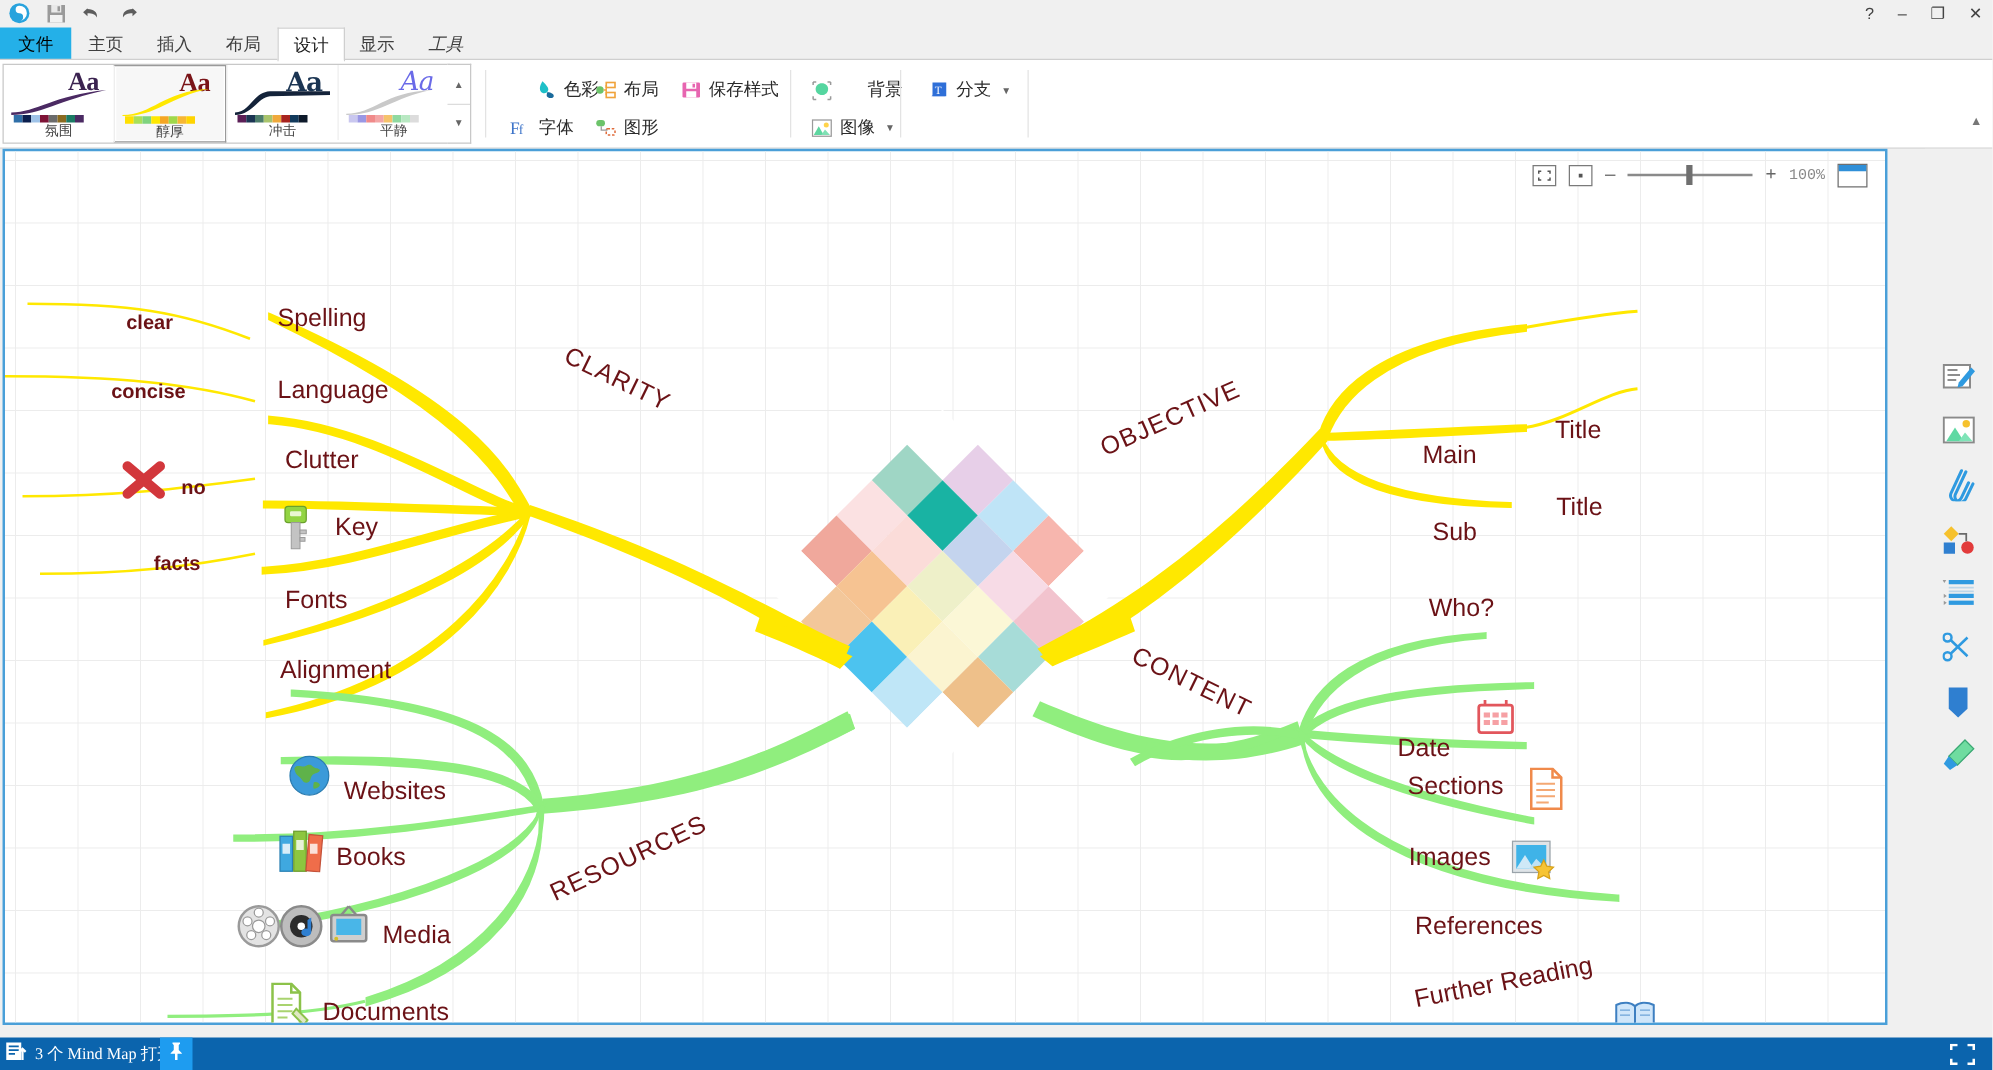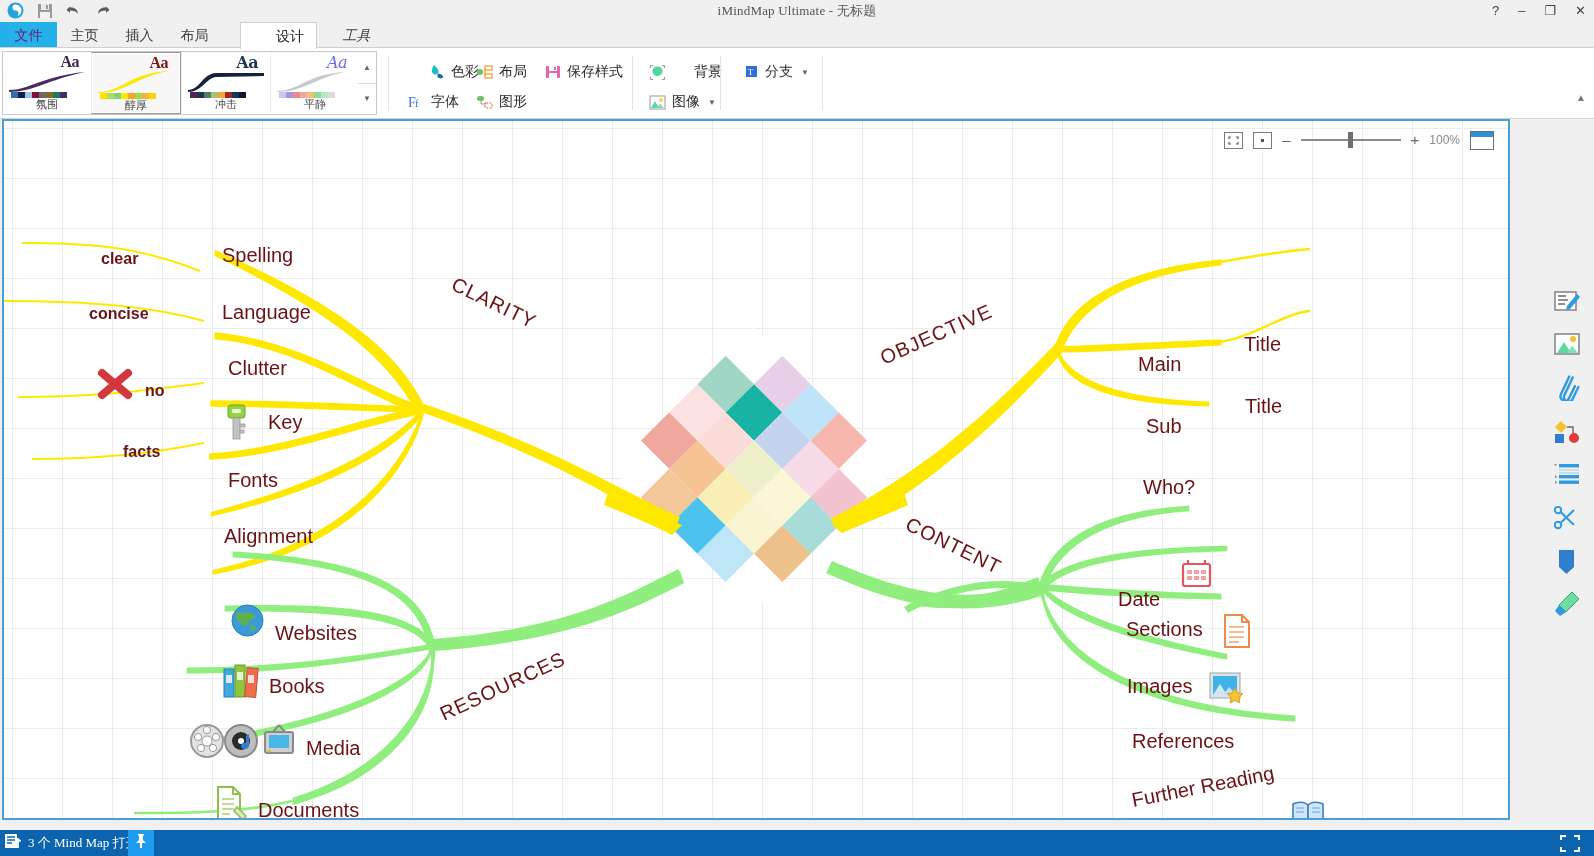--- a/index.html
+++ b/index.html
@@ -18,37 +18,37 @@
   .win-title{position:absolute;left:0;top:2px;width:1594px;text-align:center;
     font-family:"Liberation Serif", serif;font-size:13px;color:#555;letter-spacing:.2px;}
   .wbtns{position:absolute;right:8px;top:0px;display:flex;align-items:center;gap:19px;height:22px;}
   .wbtns div{font-size:13px;color:#444;cursor:pointer;line-height:22px;}
 
   
   .tabstrip{position:absolute;left:0;top:22px;width:1594px;height:26px;background:#f0f0f0;}
   .tabstrip:after{content:"";position:absolute;left:0;bottom:0;width:1594px;height:1px;background:#cfcfcf;}
   .tab{position:absolute;top:0;height:26px;line-height:26px;font-size:14px;color:#3f3f3f;
       text-align:center;cursor:pointer;font-family:"Liberation Sans",sans-serif;}
-  .tab.file{background:#24b0e8;color:#701a75;left:0;width:57px;}
+  .tab.file{background:#24b0e8;color:#000000;left:0;width:57px;}
   .tab.active{background:#fff;border-left:1px solid #cfcfcf;border-right:1px solid #cfcfcf;border-top:1px solid #cfcfcf;
       height:26px;z-index:3;color:#1d1d1d;}
   .tab.active:after{content:"";position:absolute;left:0;bottom:-1px;width:100%;height:2px;background:#fff;}
 
   
   .ribbon{position:absolute;left:0;top:48px;width:1594px;height:70px;background:#fff;
       border-bottom:1px solid #d2d2d2;}
   .grp-sep{position:absolute;top:8px;width:1px;height:54px;background:#e3e3e3;}
 
   
   .gallery{position:absolute;left:2px;top:3px;width:356px;height:62px;border:1px solid #c8c8c8;background:#fff;
       display:flex;align-items:stretch;}
   .styleitem{position:relative;width:88px;height:60px;cursor:pointer;}
   .styleitem.sel{border:1px solid #9a9a9a;background:#f7f7f7;box-shadow:inset 0 0 0 1px #fff;}
   .styleitem + .styleitem{border-left:1px solid #eee;}
-  .st-aa{position:absolute;right:12px;top:1px;font-size:16px;font-weight:700;letter-spacing:-.5px;}
+  .st-aa{position:absolute;right:12px;top:1px;font-size:21px;font-weight:700;letter-spacing:-.5px;}
   .st-curve{position:absolute;left:4px;top:18px;width:80px;height:22px;overflow:hidden;}
   .st-pal{position:absolute;left:8px;bottom:14px;display:flex;height:6px;}
   .st-pal i{display:block;width:7px;height:6px;}
   .st-name{position:absolute;left:0;bottom:0px;width:100%;text-align:center;font-size:11px;color:#444;
       font-family:"Liberation Sans",sans-serif;}
   .gal-scroll{position:absolute;left:358px;top:3px;width:18px;height:62px;border:1px solid #c8c8c8;border-left:none;background:#fff;
       display:flex;flex-direction:column;}
   .gal-scroll div{flex:1;display:flex;align-items:center;justify-content:center;cursor:pointer;font-size:8px;color:#666;}
   .gal-scroll div + div{border-top:1px solid #dcdcdc;}
 
@@ -66,21 +66,21 @@
                       linear-gradient(to bottom,#ececec 1px,transparent 1px);
      background-size:50px 50px;background-position:8px 7px;}
   .map{position:absolute;left:0;top:0;width:1504px;height:697px;}
 
   
   .zoombar{position:absolute;right:14px;top:7px;display:flex;align-items:center;gap:10px;height:24px;z-index:9;}
   .zb-ico{width:17px;height:15px;border:1px solid #7a7a7a;display:flex;align-items:center;justify-content:center;cursor:pointer;background:#fff;}
   .zslider{position:relative;width:100px;height:2px;background:#8a8a8a;}
   .zhandle{position:absolute;left:47px;top:-7px;width:5px;height:16px;background:#6f6f6f;cursor:pointer;}
   .zpm{font-size:15px;color:#666;cursor:pointer;line-height:12px;}
-  .zpct{font-size:12px;color:#8a8a8a;font-family:Liberation Sans, sans-serif;}
+  .zpct{font-size:12px;color:#8a8a8a;font-family:Liberation Mono, monospace;}
   .zfit{width:22px;height:17px;border:1px solid #6f6f6f;background:#fff;position:relative;cursor:pointer;}
   .zfit:before{content:"";position:absolute;left:0;top:0;right:0;height:5px;background:#2f8fd8;}
 
   
   .node{position:absolute;color:#6b1216;font-family:"Liberation Sans",sans-serif;white-space:nowrap;cursor:pointer;}
   .n-sub{font-size:20px;}
   .n-leaf{font-size:16px;font-weight:bold;}
   .n-center{font-size:22px;font-weight:700;color:#5f0e12;letter-spacing:2px;line-height:30px;text-align:center;
       font-family:"DejaVu Sans",sans-serif;}
 
@@ -127,40 +127,39 @@
         <svg width="17" height="15" viewBox="0 0 17 15">
             <path d="M5 3.5 1.5 6.8 5 10V7.6c4 0 6.3 1 7.6 3.4.4-4.2-2.2-6.6-7.6-6.8z" fill="#5d5d5d"></path>
           </svg>
       </span>
       <span class="qicon">
         <svg width="17" height="15" viewBox="0 0 17 15">
             <path d="M12 3.5 15.5 6.8 12 10V7.6c-4 0-6.3 1-7.6 3.4C4 6.8 6.6 4.4 12 4.2z" fill="#5d5d5d"></path>
           </svg>
       </span>
     </div>
-    <div class="win-title">iMindMap Ultimate - 无标题</div>
     <div class="wbtns">
       <div>?</div>
       <div>–</div>
       <div>❐</div>
       <div>✕</div>
     </div>
   </div>
 
   <div class="notif">
     <span class="ntext">通知</span>
     <span class="nbadge">0</span>
   </div>
 
   <div class="tabstrip">
     <div class="tab file" style="left:0;width:57px;">文件</div>
     <div class="tab" style="left:57px;width:55px;">主页</div>
     <div class="tab" style="left:112px;width:55px;">插入</div>
     <div class="tab" style="left:167px;width:55px;">布局</div>
-    <div class="tab active" style="left:240px;width:52px;padding-left:23px;">设计</div>
+    <div class="tab active" style="left:222px;width:52px;">设计</div>
     <div class="tab" style="left:274px;width:55px;">显示</div>
     <div class="tab" style="left:329px;width:55px;font-style:italic;">工具</div>
   </div>
 
   <div class="ribbon">
 
     <div class="gallery">
 
       <div class="styleitem">
         <div class="st-aa" style="color:#3b2350;font-family:'Liberation Serif',serif;">Aa</div>

